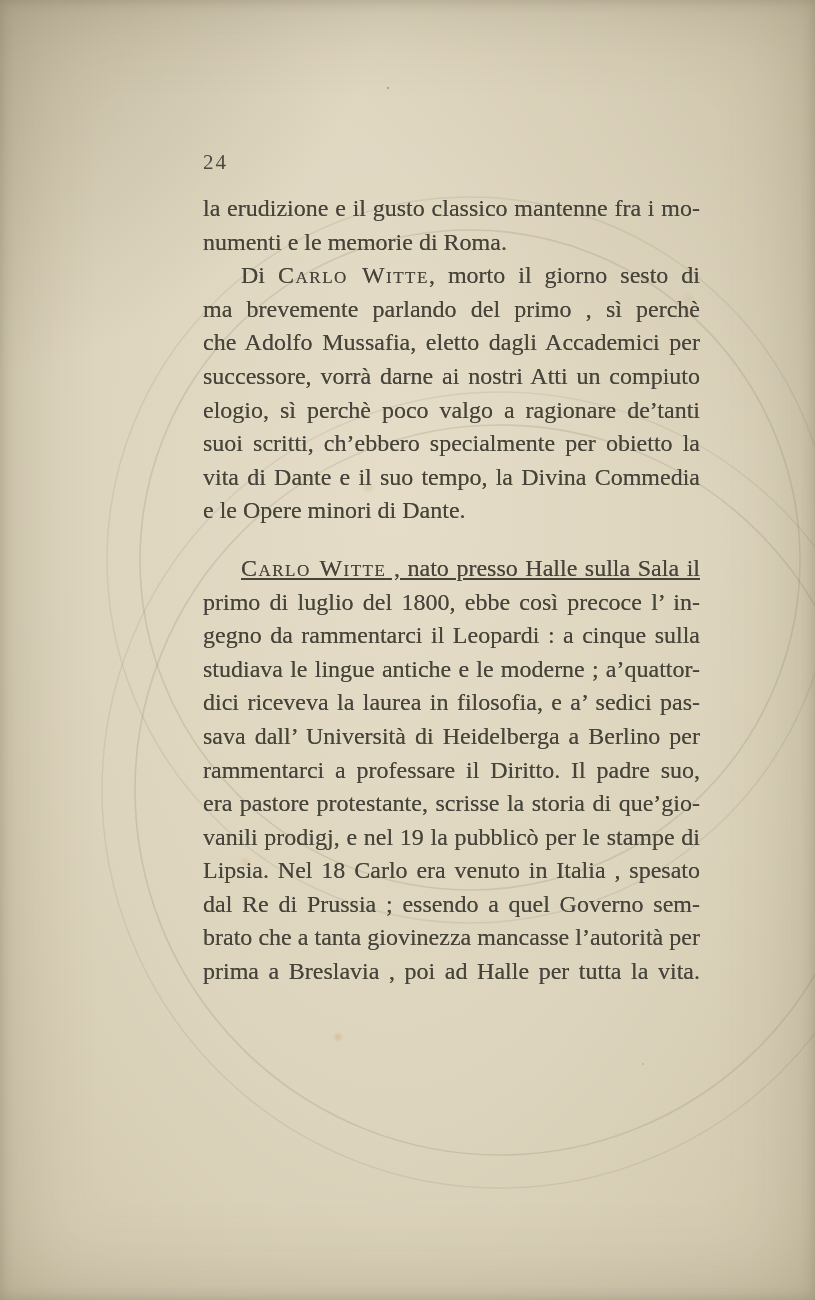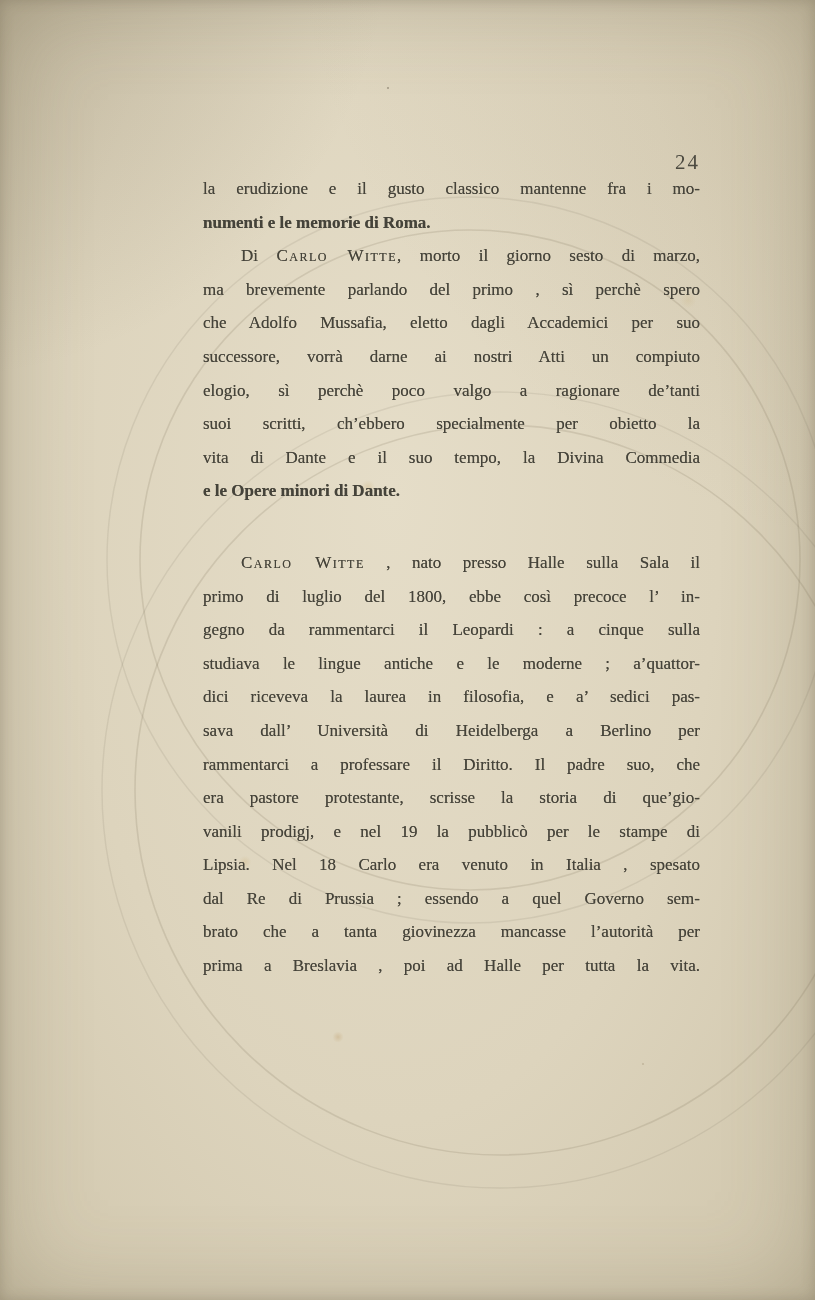--- a/index.html
+++ b/index.html
@@ -34,47 +34,46 @@
   .stamp-arcs {
     position: absolute;
     left: 0; top: 0;
     pointer-events: none;
   }
   .page-number {
     position: absolute;
     left: 203px;
     top: 150px;
     width: 497px;
-    text-align: right;
+    text-align: left;
     font-size: 21px;
     letter-spacing: 2px;
     color: #4c4a40;
   }
   .text-block {
     position: absolute;
     left: 203px;
-    top: 172px;
+    top: 192px;
     width: 497px;
-    font-size: 17px;
+    font-size: 24px;
   }
   .line {
     height: 33.6px;
     line-height: 33.6px;
     overflow: hidden;
     text-align: justify;
     text-align-last: justify;
     text-shadow: 0 0 0.5px rgba(62,58,46,0.65);
   }
   .line.align-left {
     text-align: right;
     text-align-last: left;
-    font-weight: bold;
   }
   .line.indent { text-indent: 38px; }
-  .line.para-gap { margin-top: 38px; }
+  .line.para-gap { margin-top: 24px; text-decoration: underline; }
   .smallcaps {
     font-variant: small-caps;
     letter-spacing: 1.5px;
   }
   .italic { }
 </style>
 </head>
 <body>
 
 <div class="scan">

